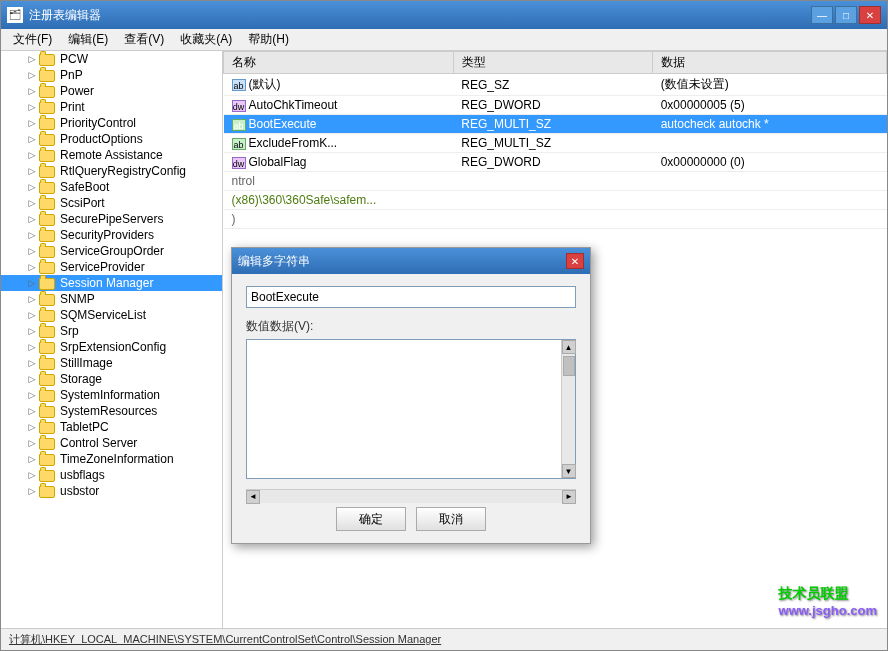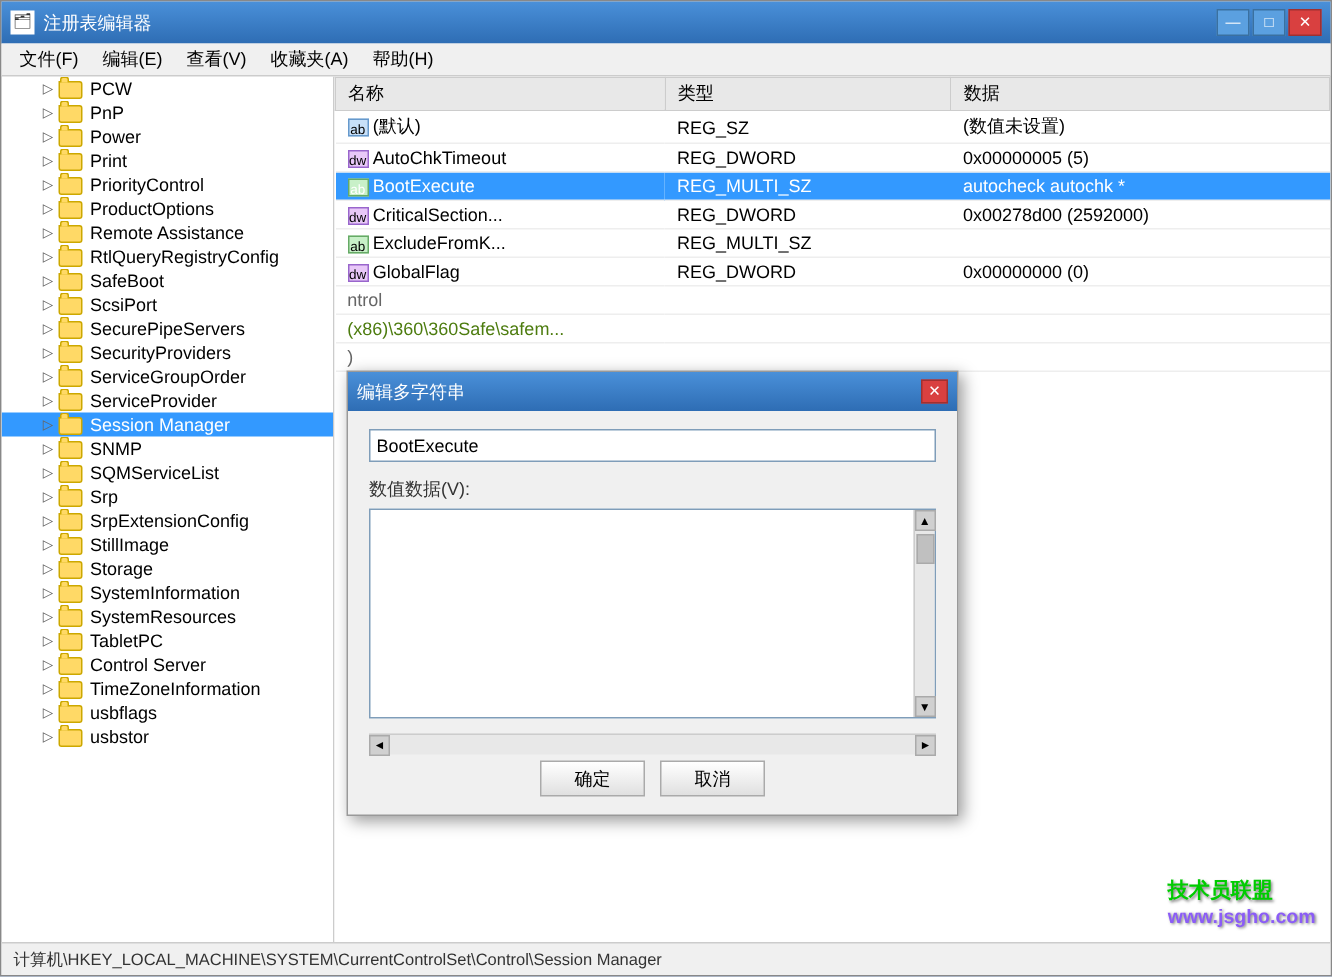--- a/index.html
+++ b/index.html
@@ -160,26 +160,27 @@
     .status-bar {
       height: 22px;
       background: #f0f0f0;
       border-top: 1px solid #ccc;
       display: flex;
       align-items: center;
       padding: 0 8px;
       font-size: 11px;
       color: #333;
       flex-shrink: 0;
+      text-decoration: underline;
     }
     .dialog {
       position: absolute;
       top: 196px;
       left: 230px;
-      width: 408px;
+      width: 360px;
       background: #f0f0f0;
       border: 1px solid #999;
       box-shadow: 3px 3px 10px rgba(0,0,0,0.4);
       pointer-events: all;
     }
     .dialog-title-bar {
       background: linear-gradient(to bottom, #4a90d9 0%, #2e6db4 100%);
       height: 26px;
       display: flex;
       align-items: center;
@@ -520,25 +521,20 @@
                   <td><span style="display: inline-block; width: 14px; height: 12px; vertical-align: middle; margin-right: 3px; font-size: 9px; background: rgb(232, 200, 248); border: 1px solid rgb(153, 102, 204); text-align: center; line-height: 12px;">dw</span>AutoChkTimeout</td>
                   <td>REG_DWORD</td>
                   <td>0x00000005 (5)</td>
                 </tr>
                 <tr class="selected">
                   <td><span style="display: inline-block; width: 14px; height: 12px; vertical-align: middle; margin-right: 3px; font-size: 9px; background: rgb(200, 240, 200); border: 1px solid rgb(102, 170, 102); text-align: center; line-height: 12px;">ab</span>BootExecute</td>
                   <td>REG_MULTI_SZ</td>
                   <td>autocheck autochk *</td>
                 </tr>
                 <tr>
-                  <td><span style="display: inline-block; width: 14px; height: 12px; vertical-align: middle; margin-right: 3px; font-size: 9px; background: rgb(232, 200, 248); border: 1px solid rgb(153, 102, 204); text-align: center; line-height: 12px;">dw</span>CriticalSection...</td>
-                  <td>REG_DWORD</td>
-                  <td>0x00278d00 (2592000)</td>
-                </tr>
-                <tr>
                   <td><span style="display: inline-block; width: 14px; height: 12px; vertical-align: middle; margin-right: 3px; font-size: 9px; background: rgb(200, 240, 200); border: 1px solid rgb(102, 170, 102); text-align: center; line-height: 12px;">ab</span>ExcludeFromK...</td>
                   <td>REG_MULTI_SZ</td>
                   <td></td>
                 </tr>
                 <tr>
                   <td><span style="display: inline-block; width: 14px; height: 12px; vertical-align: middle; margin-right: 3px; font-size: 9px; background: rgb(232, 200, 248); border: 1px solid rgb(153, 102, 204); text-align: center; line-height: 12px;">dw</span>GlobalFlag</td>
                   <td>REG_DWORD</td>
                   <td>0x00000000 (0)</td>
                 </tr>
                 <tr>

